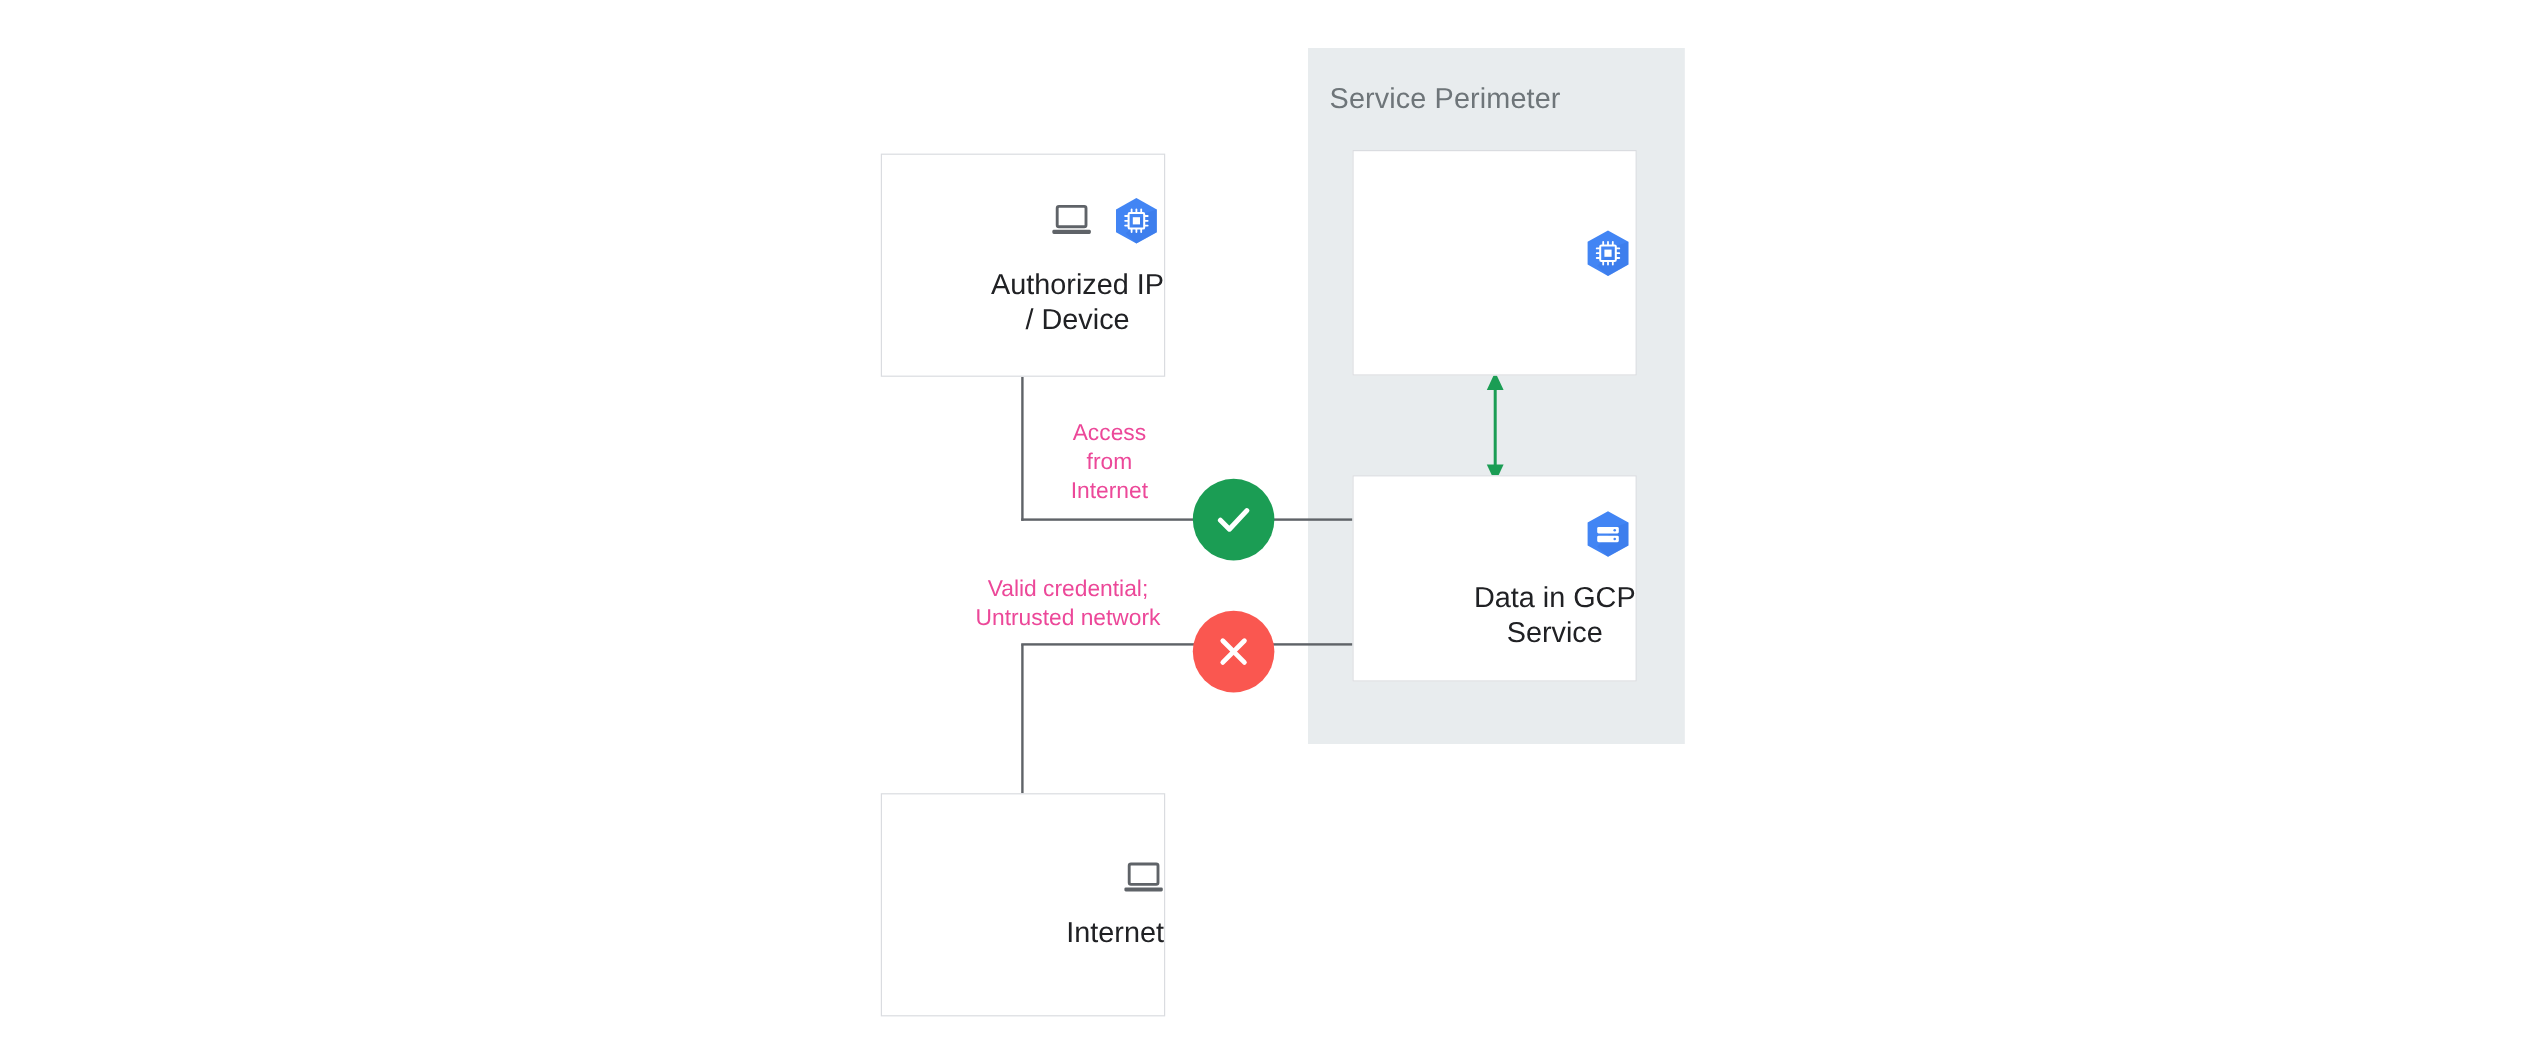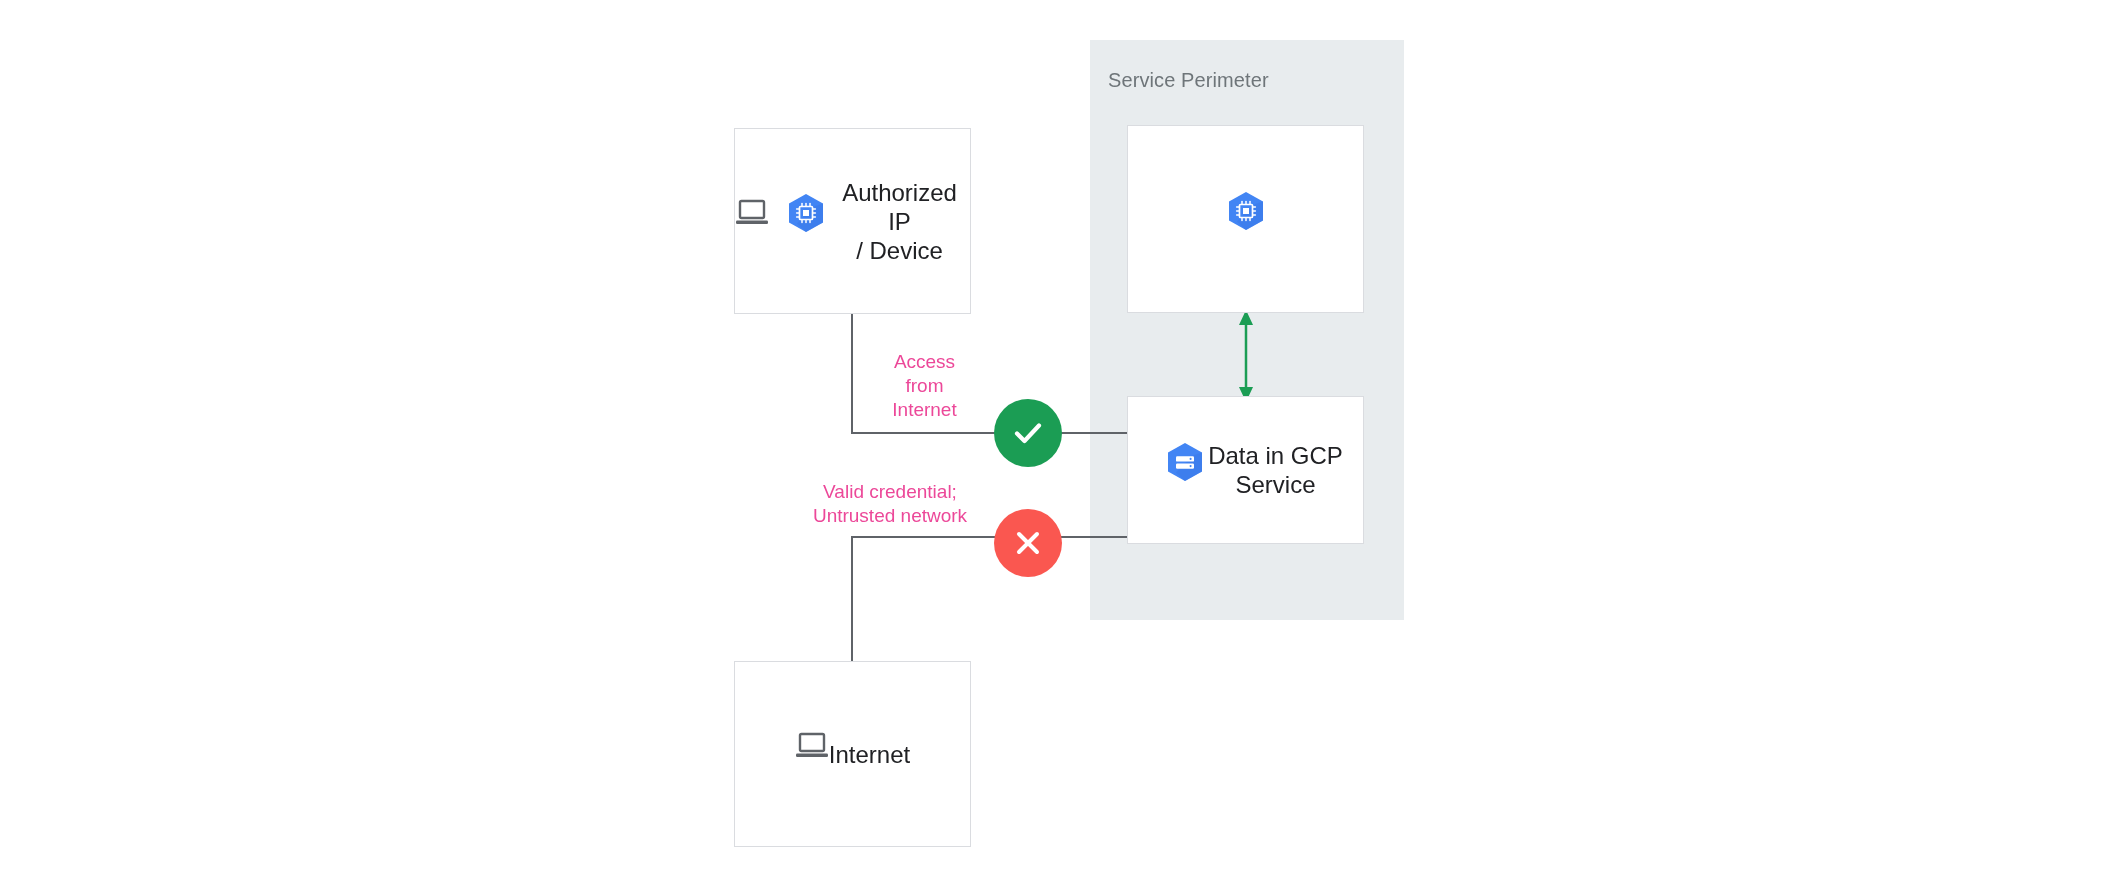--- a/index.html
+++ b/index.html
@@ -26,56 +26,56 @@
     left: 1090px;
     top: 40px;
     width: 314px;
     height: 580px;
     background: #e8ecee;
   }
   .perimeter-label {
     position: absolute;
     left: 1108px;
     top: 69px;
-    font-size: 20px;
+    font-size: 24px;
     color: #6e7579;
     letter-spacing: 0.1px;
     white-space: nowrap;
   }
 
   
   .node {
     position: absolute;
     box-sizing: border-box;
     background: #ffffff;
     border: 1px solid #dadce0;
     display: flex;
-    flex-direction: row;
-    align-items: center;
+    flex-direction: column;
+    align-items: flex-end;
     justify-content: center;
   }
   .node-icons {
     display: flex;
     flex-direction: row;
     align-items: center;
     justify-content: center;
     gap: 14px;
     margin-bottom: 16px;
   }
   .node-label {
     font-size: 24px;
     line-height: 29px;
     color: #202124;
     text-align: center;
     white-space: pre-line;
   }
 
   #node-authorized-ip  { left: 734px; top: 128px; width: 237px; height: 186px; }
   #node-authorized-nw  { left: 1127px; top: 125px; width: 237px; height: 188px; }
-  #node-data-gcp       { left: 1127px; top: 396px; width: 237px; height: 148px; padding-left: 14px; }
+  #node-data-gcp       { left: 1127px; top: 396px; width: 237px; height: 172px; padding-left: 14px; }
   #node-internet       { left: 734px; top: 661px; width: 237px; height: 186px; }
 
   
   .icon-laptop { width: 34px; height: 30px; display: block; }
   .icon-hex    { width: 46px; height: 46px; display: block; }
 
   
   .line {
     position: absolute;
     background: #5f6368;

